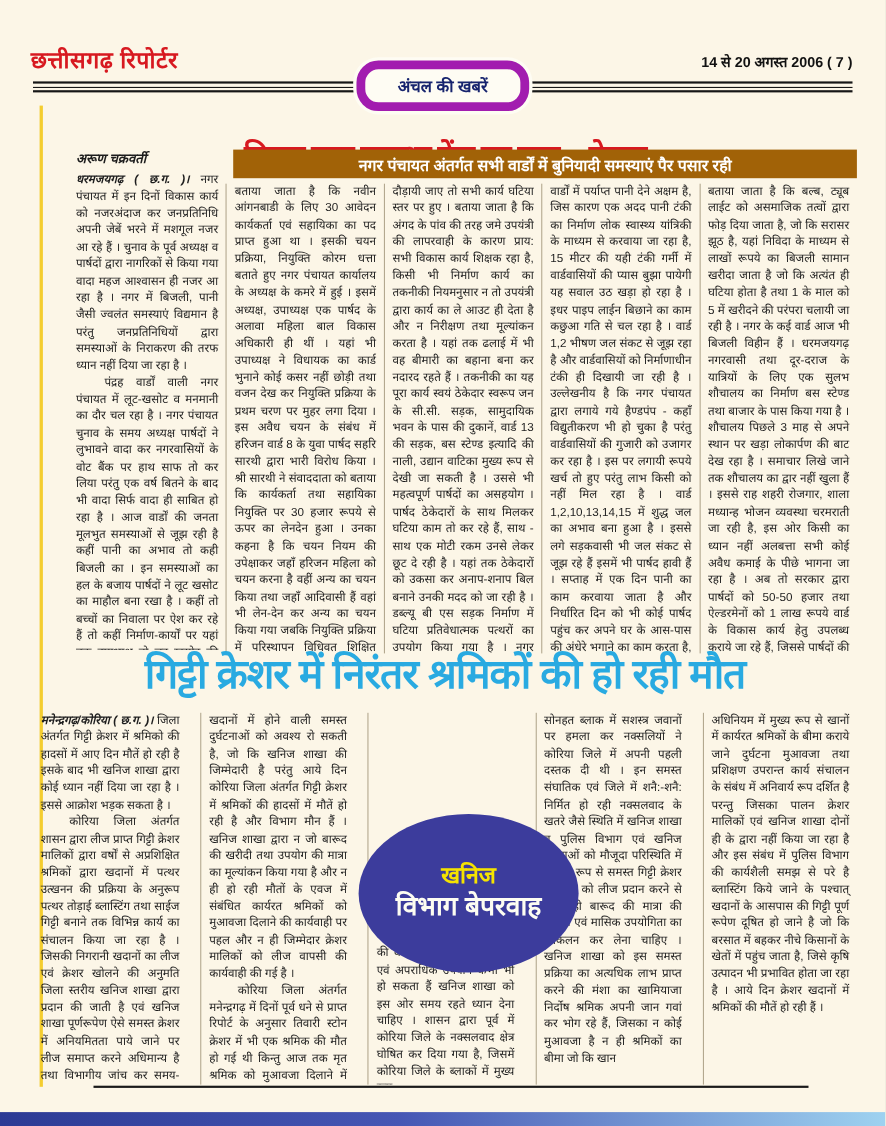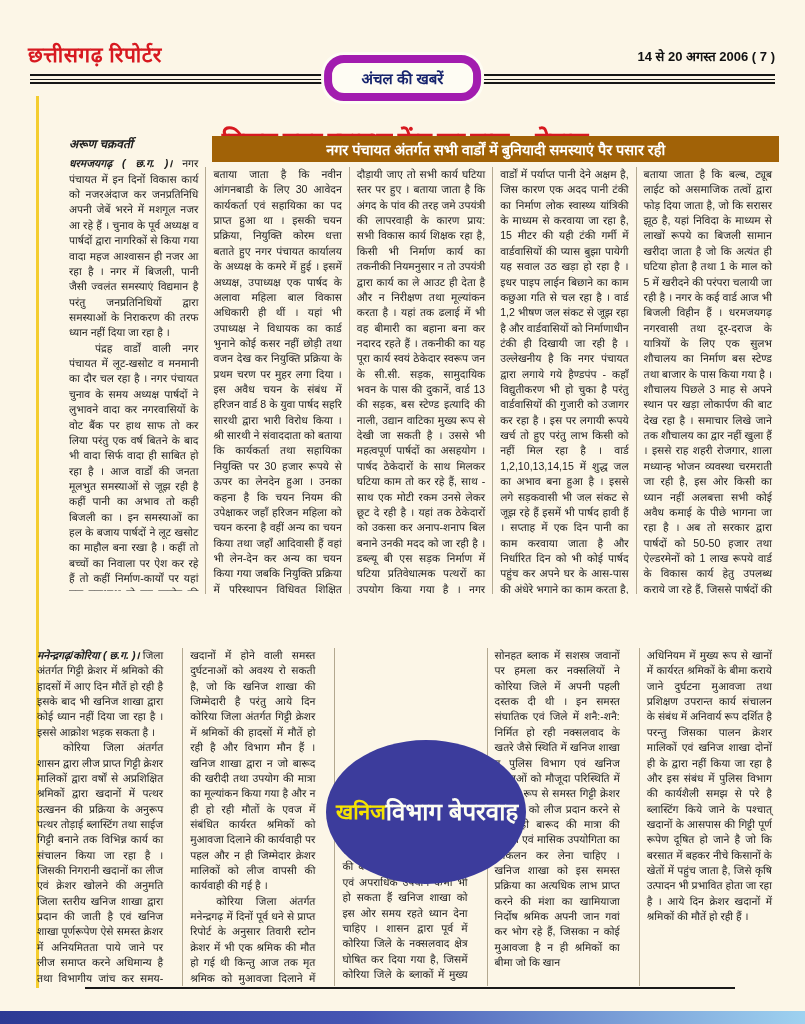--- a/index.html
+++ b/index.html
@@ -58,21 +58,21 @@
   .byline { font-size:12px; font-weight:bold; font-style:italic; margin-bottom:3px; }
   .dateline { font-weight:bold; font-style:italic; }
   .para-wrap p:not(:first-child) { text-indent:26px; }
   .indent-all p { text-indent:26px; }
   .col p { margin:0; }
   .spacer-oval { height:150px; }
   
   .oval {
     position:absolute; left:296px; top:92px; width:200px; height:144px;
     background:#3c3c9c; border-radius:50%; z-index:4;
-    display:flex; flex-direction:row; align-items:center; justify-content:space-between;
+    display:flex; flex-direction:column; align-items:center; justify-content:center;
     text-align:center; padding:8px 10px;
   }
   .oval .l1 { color:#f5e300; font-size:21px; font-weight:bold; line-height:1.2; }
   .oval .l2, .oval .l3 { color:#fdfdf2; font-size:24px; font-weight:bold; line-height:1.25; white-space:nowrap; }
   
   .left-accent { position:absolute; left:36px; top:96px; height:892px; width:2.5px;
     background:#f2c60e; opacity:.85; }
   .bottom-rule { position:absolute; left:85px; width:650px; top:987px;
     border-top:2.5px solid #1a1a1a; }
   .bottom-bar { position:absolute; left:0; right:0; bottom:0; height:13px;
@@ -118,20 +118,21 @@
           <p>वार्डों में पर्याप्त पानी देने अक्षम है, जिस कारण एक अदद पानी टंकी का निर्माण लोक स्वास्थ्य यांत्रिकी के माध्यम से करवाया जा रहा है, 15 मीटर की यही टंकी गर्मी में वार्डवासियों की प्यास बुझा पायेगी यह सवाल उठ खड़ा हो रहा है । इधर पाइप लाईन बिछाने का काम कछुआ गति से चल रहा है । वार्ड 1,2 भीषण जल संकट से जूझ रहा है और वार्डवासियों को निर्माणाधीन टंकी ही दिखायी जा रही है । उल्लेखनीय है कि नगर पंचायत द्वारा लगाये गये हैण्डपंप - कहाँ विद्युतीकरण भी हो चुका है परंतु वार्डवासियों की गुजारी को उजागर कर रहा है । इस पर लगायी रूपये खर्च तो हुए परंतु लाभ किसी को नहीं मिल रहा है । वार्ड 1,2,10,13,14,15 में शुद्ध जल का अभाव बना हुआ है । इससे लगे सड़कवासी भी जल संकट से जूझ रहे हैं इसमें भी पार्षद हावी हैं । सप्ताह में एक दिन पानी का काम करवाया जाता है और निर्धारित दिन को भी कोई पार्षद पहुंच कर अपने घर के आस-पास की अंधेरे भगाने का काम करता है, उधर वार्ड एक - दो धरमजयगढ़ कालोनी की घोर उपेक्षा हो रही है । इससे से चली आ रही है, नगर पंचायत से संपर्क करने पर</p>
         </div>
     </div>
     <div class="col rule-left">
       <div class="para-wrap">
           <p>बताया जाता है कि बल्ब, ट्यूब लाईट को असमाजिक तत्वों द्वारा फोड़ दिया जाता है, जो कि सरासर झूठ है, यहां निविदा के माध्यम से लाखों रूपये का बिजली सामान खरीदा जाता है जो कि अत्यंत ही घटिया होता है तथा 1 के माल को 5 में खरीदने की परंपरा चलायी जा रही है । नगर के कई वार्ड आज भी बिजली विहीन हैं । धरमजयगढ़ नगरवासी तथा दूर-दराज के यात्रियों के लिए एक सुलभ शौचालय का निर्माण बस स्टेण्ड तथा बाजार के पास किया गया है । शौचालय पिछले 3 माह से अपने स्थान पर खड़ा लोकार्पण की बाट देख रहा है । समाचार लिखे जाने तक शौचालय का द्वार नहीं खुला हैं । इससे राह शहरी रोजगार, शाला मध्यान्ह भोजन व्यवस्था चरमराती जा रही है, इस ओर किसी का ध्यान नहीं अलबत्ता सभी कोई अवैध कमाई के पीछे भागना जा रहा है । अब तो सरकार द्वारा पार्षदों को 50-50 हजार तथा ऐल्डरमेनों को 1 लाख रूपये वार्ड के विकास कार्य हेतु उपलब्ध कराये जा रहे हैं, जिससे पार्षदों की बांछे खिलती जा रही हैं शासन प्रशासन से हस्तक्षेप कर धरमजयगढ़ नगर पंचायत के 1 से 15 वार्डों की विकास कार्यों - पूछता जाये वार्ड द्वारा इसी कुछ आईएँ की तरह साफ नजर आयेगा ।</p>
         </div>
     </div>
   </div>
 
+  <div class="headline2">गिट्टी क्रेशर में निरंतर श्रमिकों की हो रही मौत</div>
 
   <div class="art2" style="position:absolute;">
     <div class="col">
       <p class="lead"><span class="dateline">मनेन्द्रगढ़/कोरिया ( छ.ग. )। </span><span>जिला अंतर्गत गिट्टी क्रेशर में श्रमिको की हादसों में आए दिन मौतें हो रही है इसके बाद भी खनिज शाखा द्वारा कोई ध्यान नहीं दिया जा रहा है । इससे आक्रोश भड़क सकता है ।</span></p>
       <div class="para-wrap indent-all">
           <p>कोरिया जिला अंतर्गत शासन द्वारा लीज प्राप्त गिट्टी क्रेशर मालिकों द्वारा वर्षों से अप्रशिक्षित श्रमिकों द्वारा खदानों में पत्थर उत्खनन की प्रक्रिया के अनुरूप पत्थर तोड़ाई ब्लास्टिंग तथा साईज गिट्टी बनाने तक विभिन्न कार्य का संचालन किया जा रहा है । जिसकी निगरानी खदानों का लीज एवं क्रेशर खोलने की अनुमति जिला स्तरीय खनिज शाखा द्वारा प्रदान की जाती है एवं खनिज शाखा पूर्णरूपेण ऐसे समस्त क्रेशर में अनियमितता पाये जाने पर लीज समाप्त करने अधिमान्य है तथा विभागीय जांच कर समय-समय पर क्रेशर मालिकों द्वारा खरीदी जा रही बारूद की मात्रा, सुरक्षात्मक ब्लास्टिंग प्रक्रिया की जानकारी एवं ऐसे गिट्टी</p>
         </div>
     </div>
     <div class="col">
       <div class="para-wrap">

